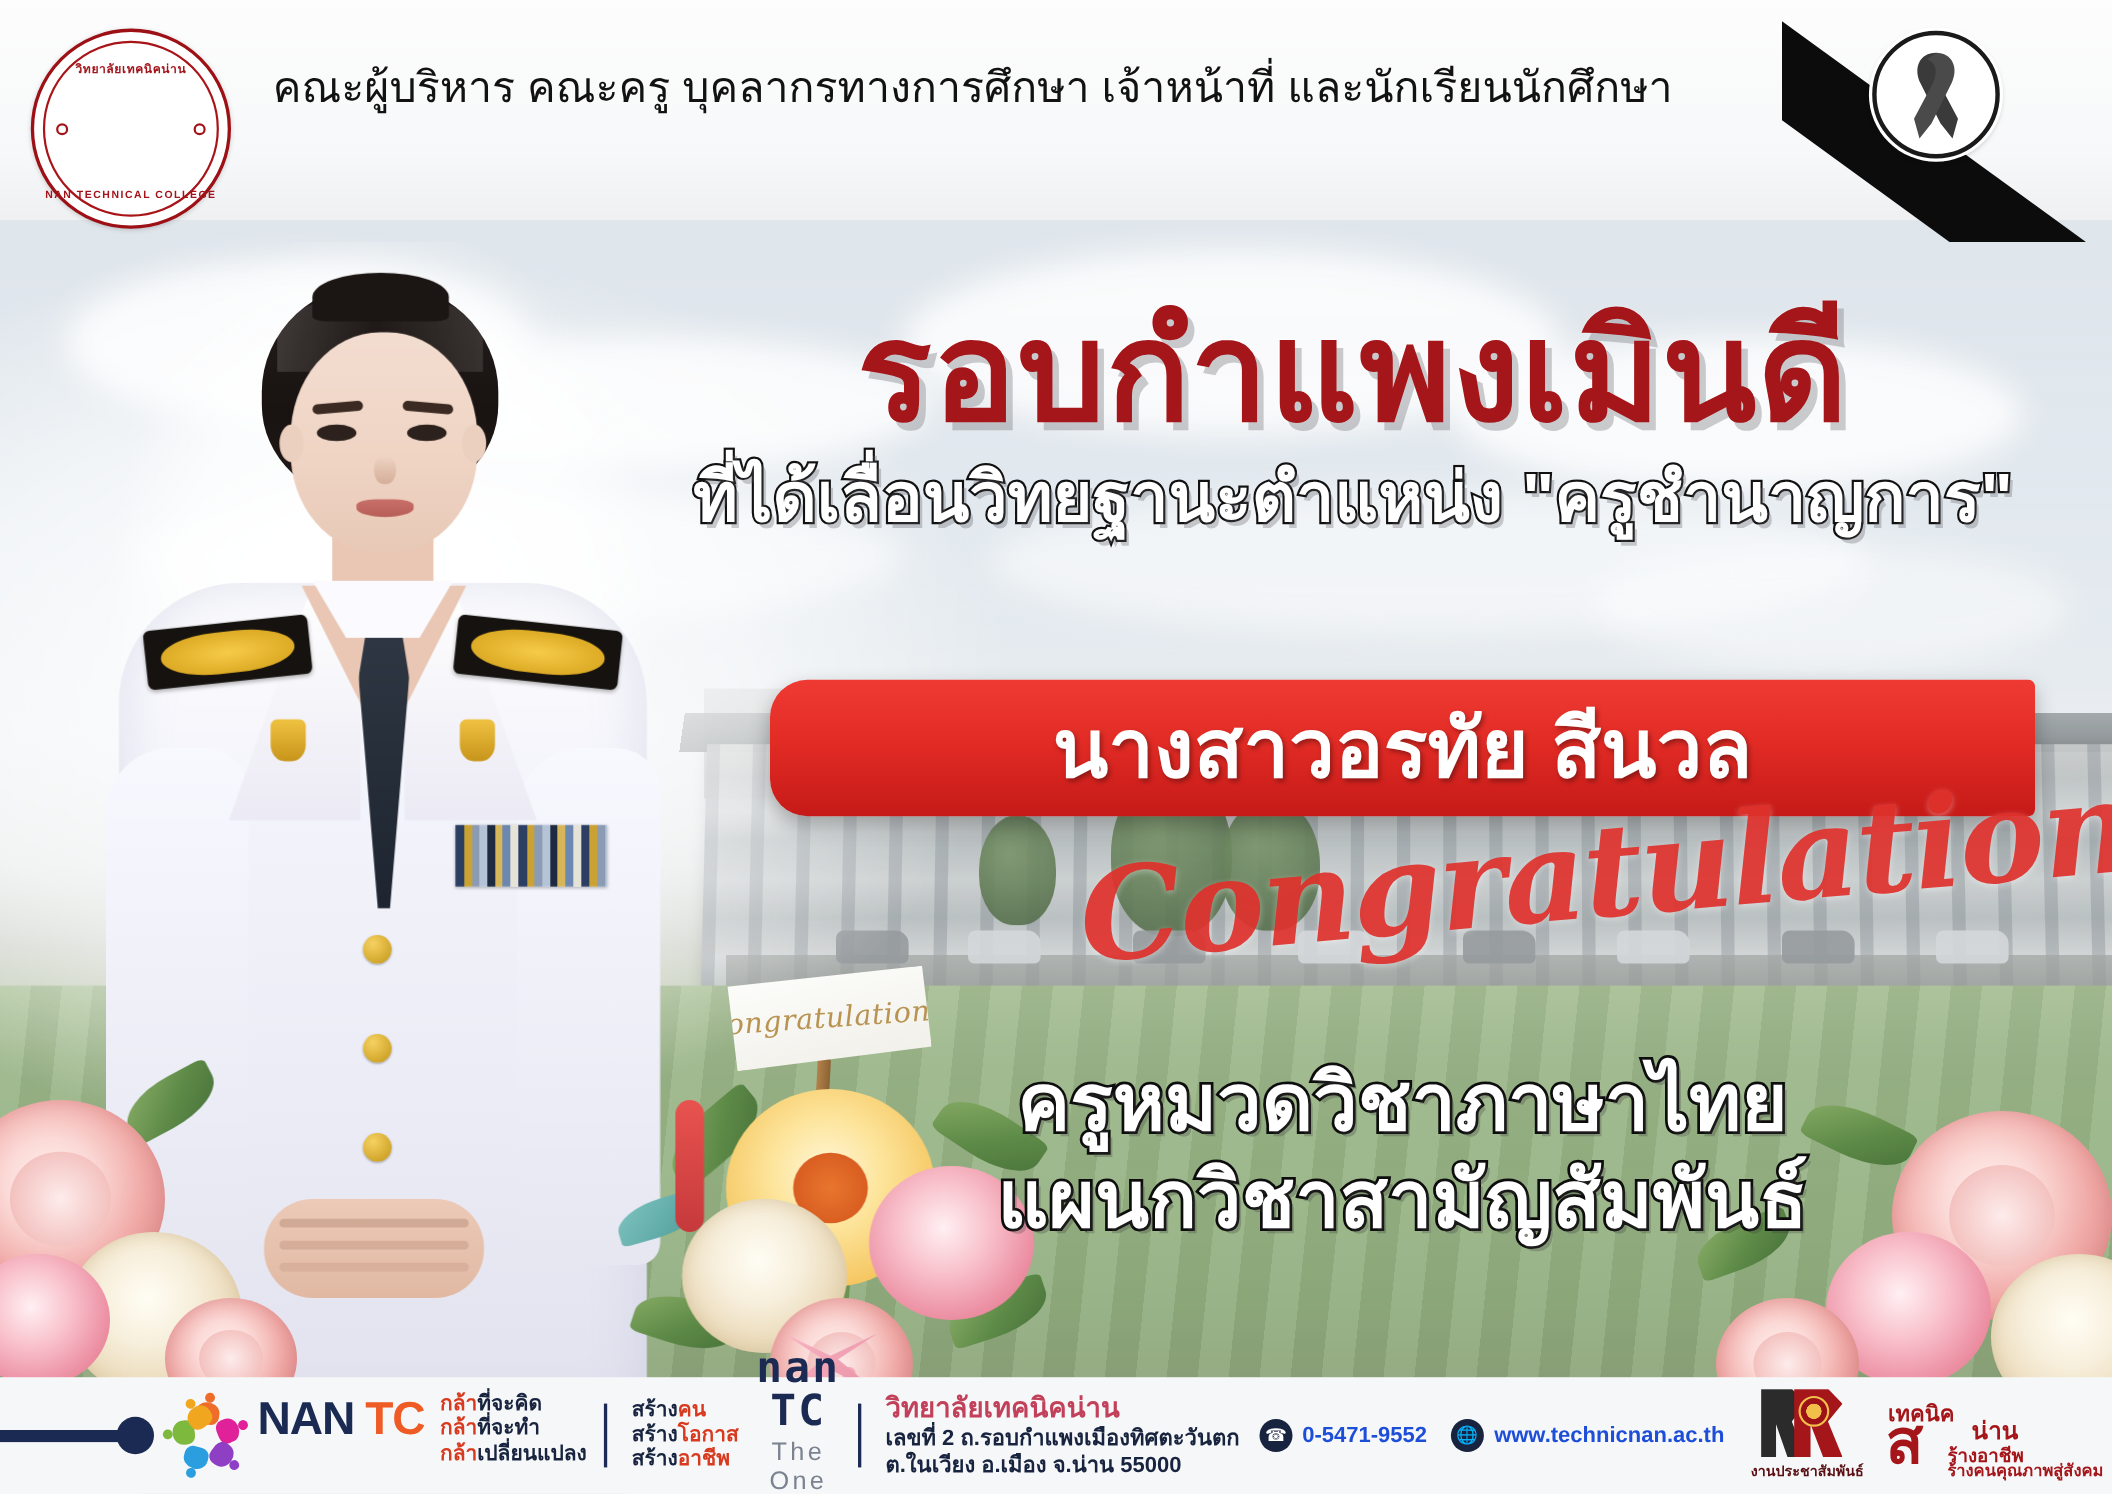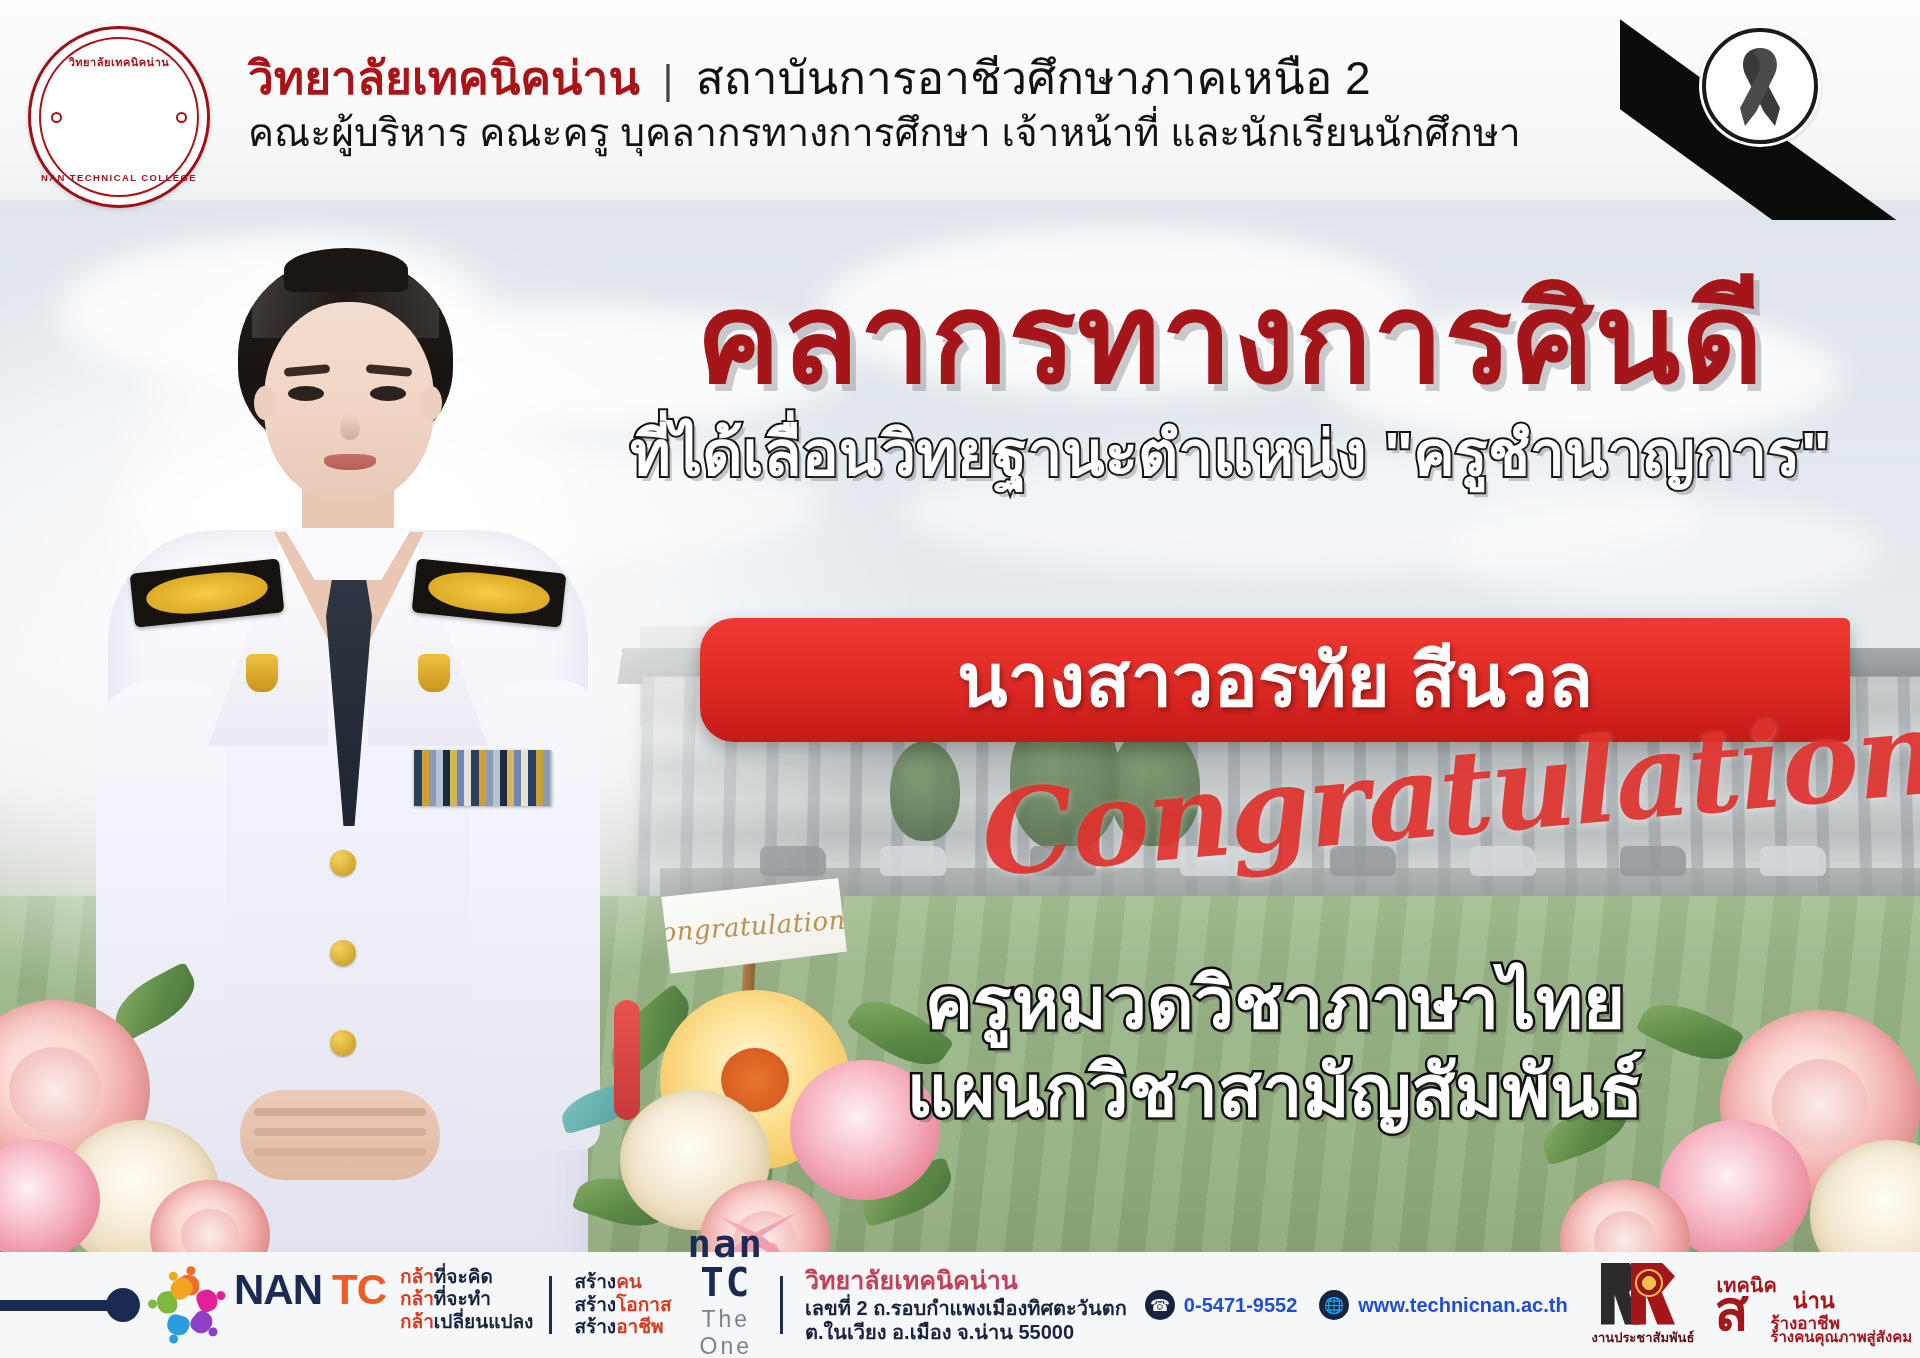--- a/index.html
+++ b/index.html
@@ -496,25 +496,20 @@
     <div class="seal">
       <div class="seal-ring">
         <div class="seal-txt-top">วิทยาลัยเทคนิคน่าน</div>
         <div class="seal-dot l"></div>
         <div class="seal-dot r"></div>
         <div class="seal-txt-bot">NAN TECHNICAL COLLEGE</div>
       </div>
     </div>
 
     <div class="head-lines">
-      <div class="head-l1">
-        <span class="red">วิทยาลัยเทคนิคน่าน</span>
-        <span class="sep">|</span>
-        <span class="blk">สถาบันการอาชีวศึกษาภาคเหนือ 2</span>
-      </div>
       <div class="head-l2">คณะผู้บริหาร คณะครู บุคลากรทางการศึกษา เจ้าหน้าที่ และนักเรียนนักศึกษา</div>
     </div>
 
     <div class="mourn-wrap">
       <div class="mourn-band"></div>
       <div class="mourn-band b2"></div>
       <div class="mourn-badge">
         <svg width="74" height="88" viewBox="0 0 74 88" aria-hidden="true">
           <path d="M37 6 C22 6 16 20 23 34 L41 70 L52 84 L57 66 L40 34 C35 24 37 14 45 12 Z" fill="#3a3a3a"></path>
           <path d="M37 6 C52 6 58 20 51 34 L33 70 L22 84 L17 66 L34 34 C39 24 37 14 29 12 Z" fill="#4a4a4a"></path>
@@ -552,21 +547,21 @@
       <div class="p-ear r"></div>
     <div class="p-brow l"></div>
       <div class="p-brow r"></div>
     <div class="p-eye l"></div>
       <div class="p-eye r"></div>
     <div class="p-nose"></div>
     <div class="p-mouth"></div>
   </div>
 
   <div class="headline">
-    <div class="hl-main">คลากรทางการศินดี</div>
+    <div class="hl-main">รอบกำแพงเมินดี</div>
     <div class="hl-sub">ที่ได้เลื่อนวิทยฐานะตำแหน่ง "ครูชำนาญการ"</div>
   </div>
 
   <div class="name-banner">
     <span class="nm">นางสาวอรทัย  สีนวล</span>
   </div>
 
   <div class="congrats-script">Congratulations</div>
 
   <div class="role-lines">

